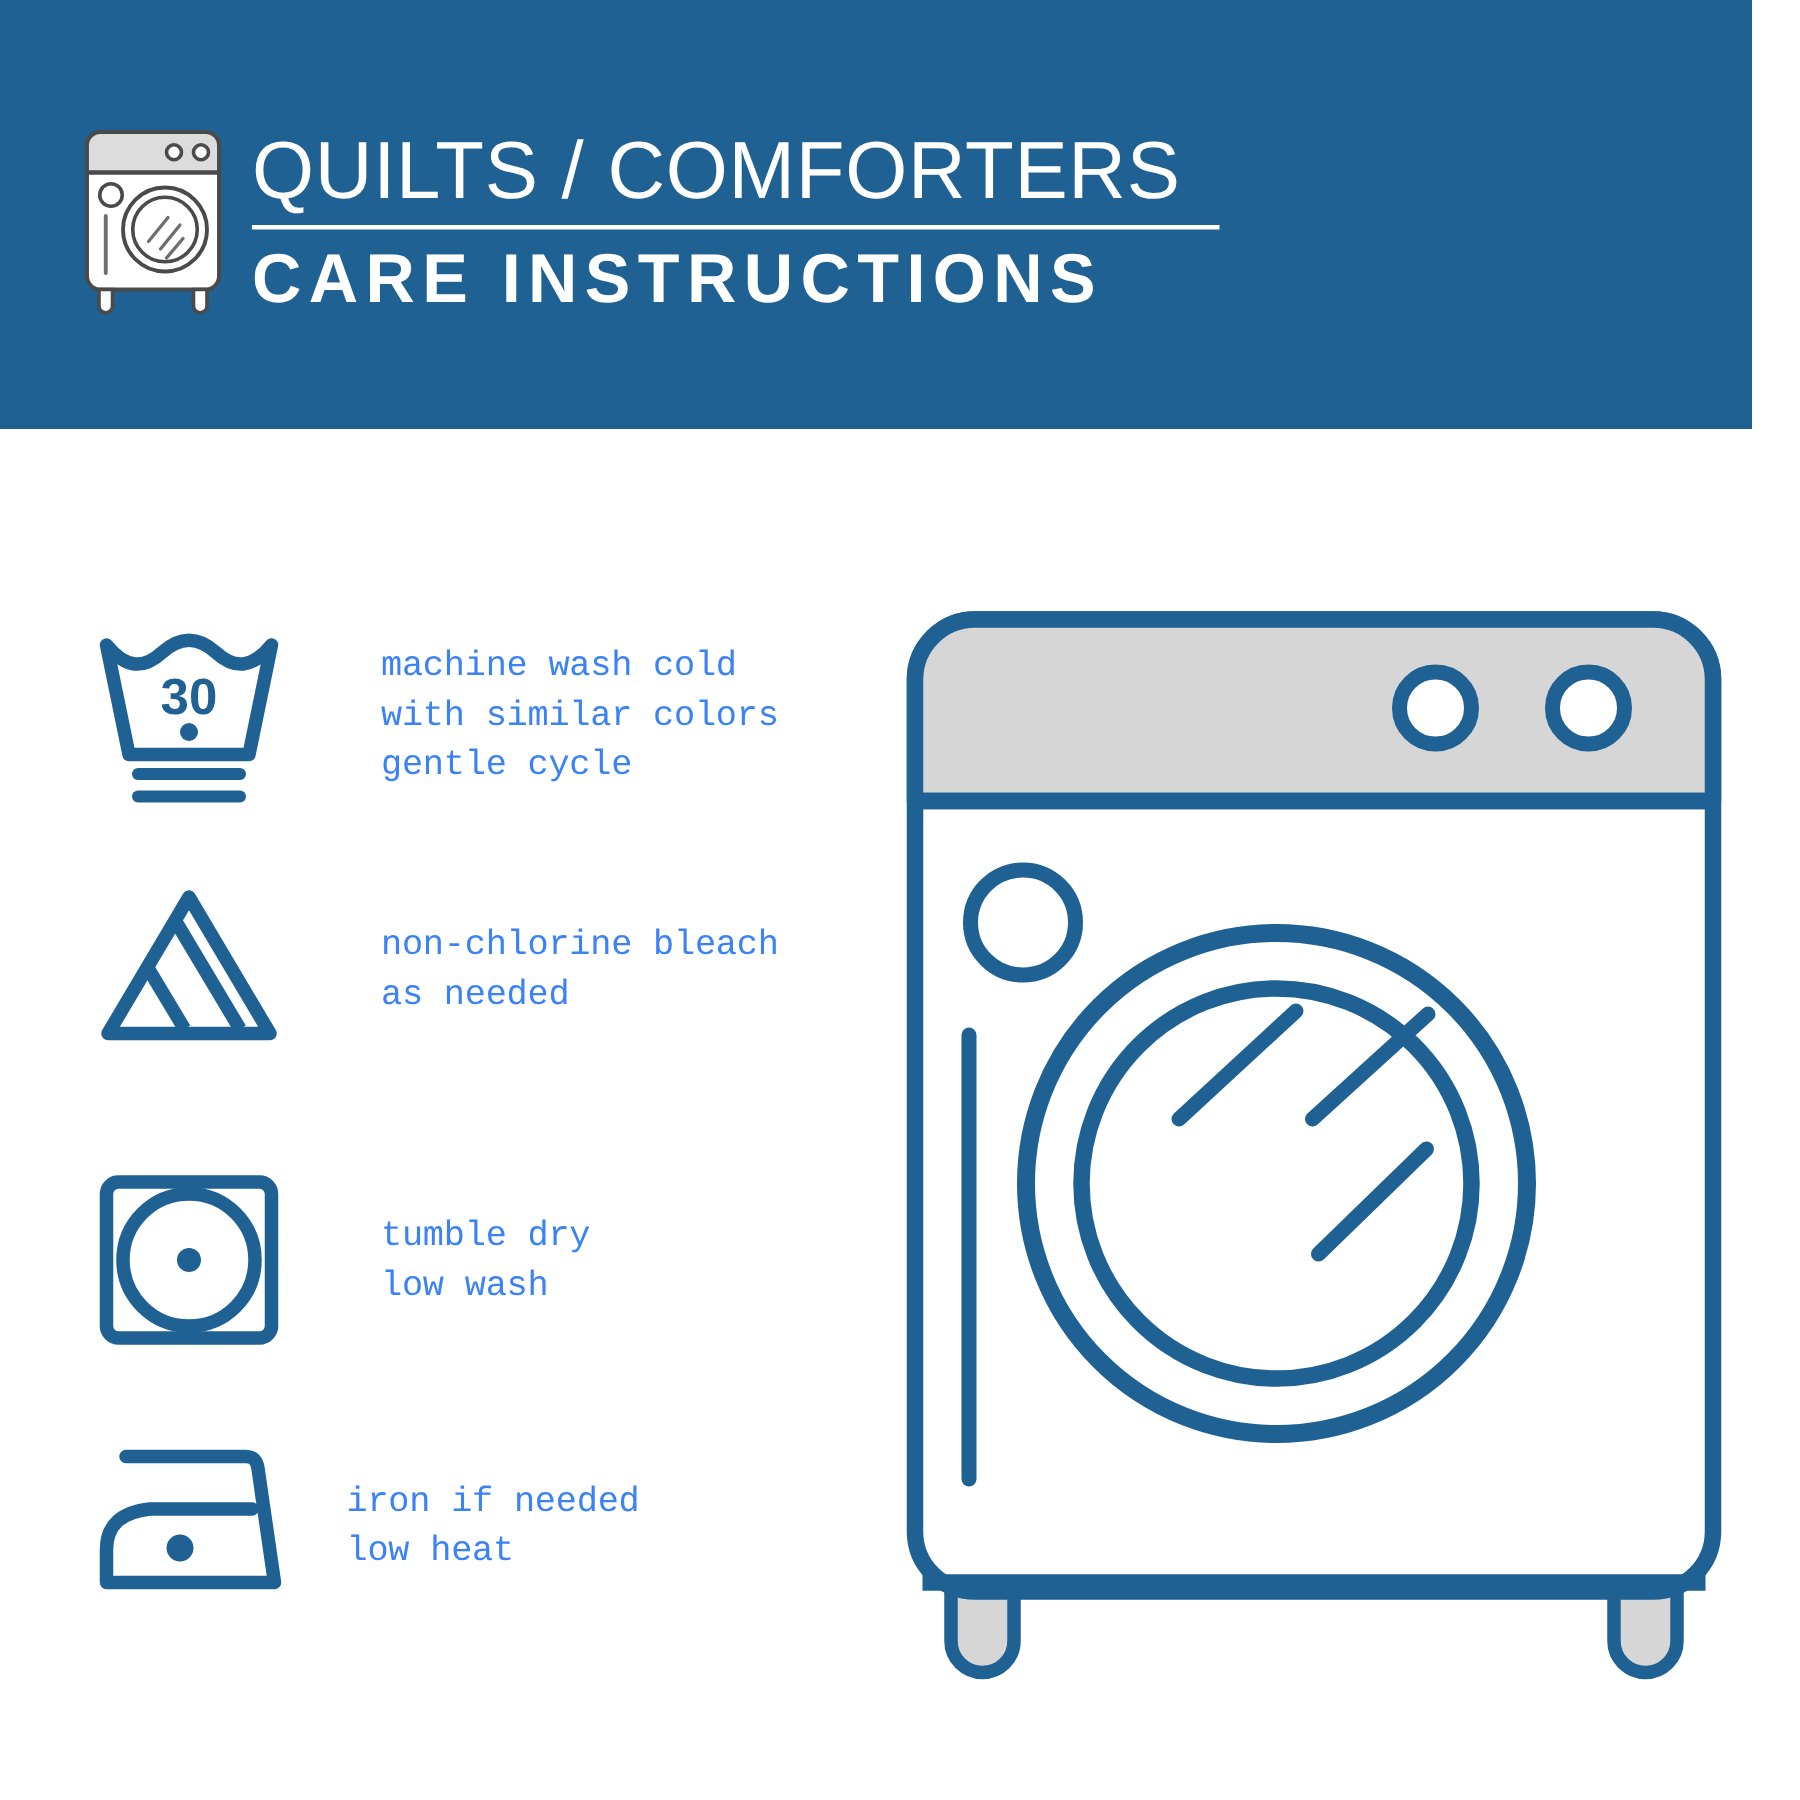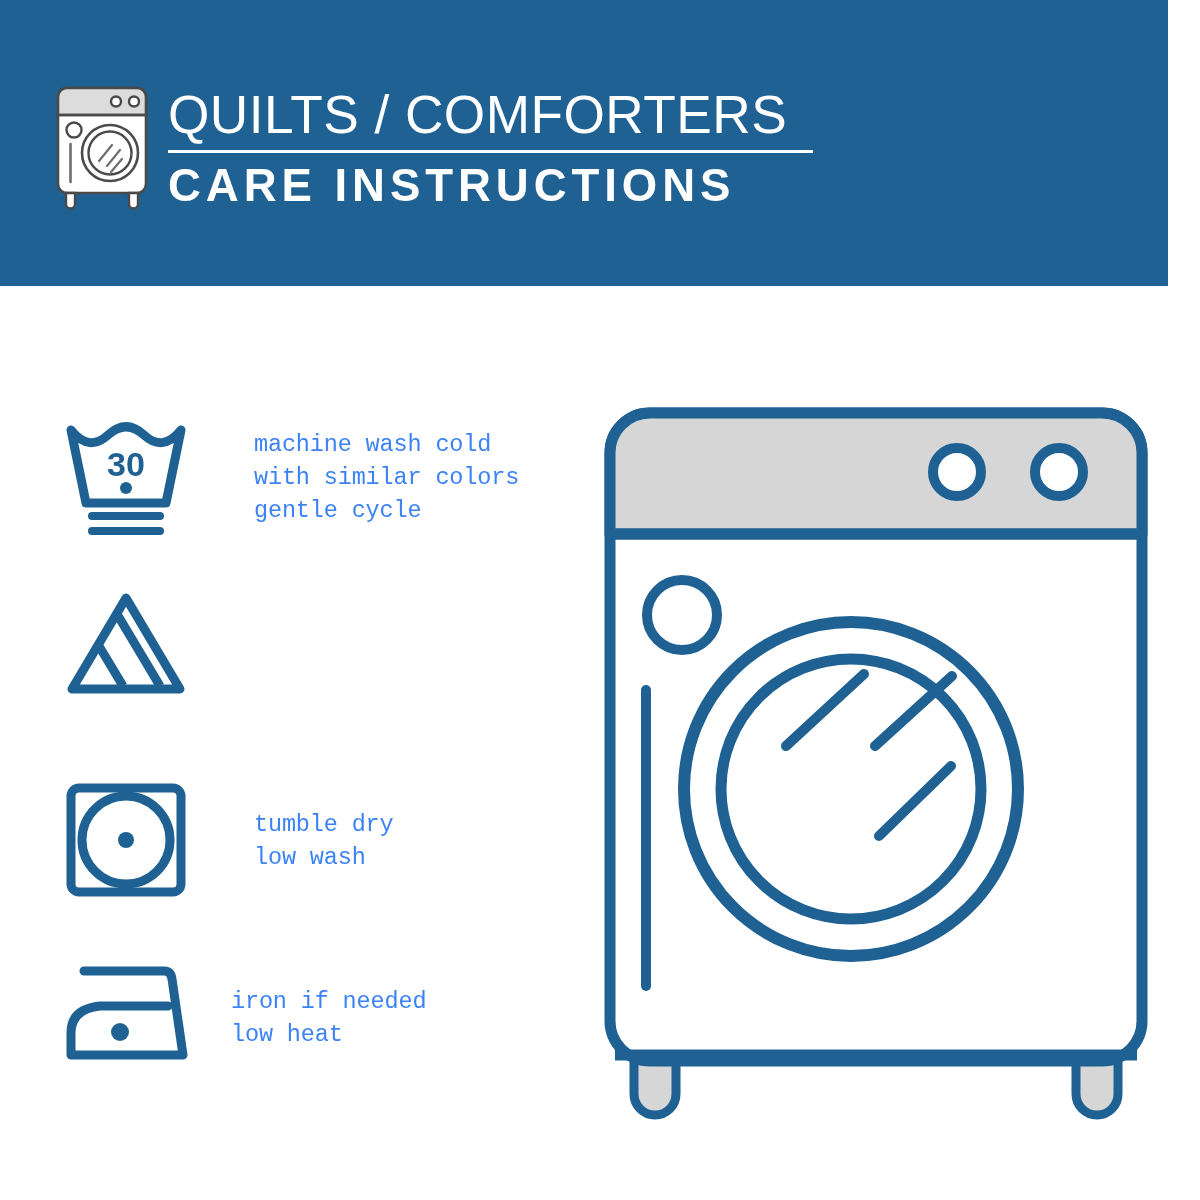--- a/index.html
+++ b/index.html
@@ -172,20 +172,22 @@
   </div>
 
   <div class="care-row" id="row-bleach">
     <svg class="care-icon" viewBox="0 0 132 120">
 
       <path d="M64 12 L118 103 L10 103 Z" fill="none" stroke="#1F6193" stroke-width="9" stroke-linejoin="round"></path>
 
       <line x1="55" y1="28" x2="98" y2="100" stroke="#1F6193" stroke-width="9" stroke-linecap="butt"></line>
       <line x1="37" y1="60" x2="61" y2="100" stroke="#1F6193" stroke-width="9" stroke-linecap="butt"></line>
     </svg>
+    <div class="care-text">non-chlorine bleach
+as needed</div>
   </div>
 
   <div class="care-row" id="row-dry">
     <svg class="care-icon" viewBox="0 0 132 120">
       <rect x="9" y="8" width="110" height="104" rx="8" ry="8" fill="none" stroke="#1F6193" stroke-width="9"></rect>
       <circle cx="64" cy="60" r="44" fill="none" stroke="#1F6193" stroke-width="9"></circle>
       <circle cx="64" cy="60" r="8" fill="#1F6193"></circle>
     </svg>
     <div class="care-text">tumble dry
 low wash</div>

